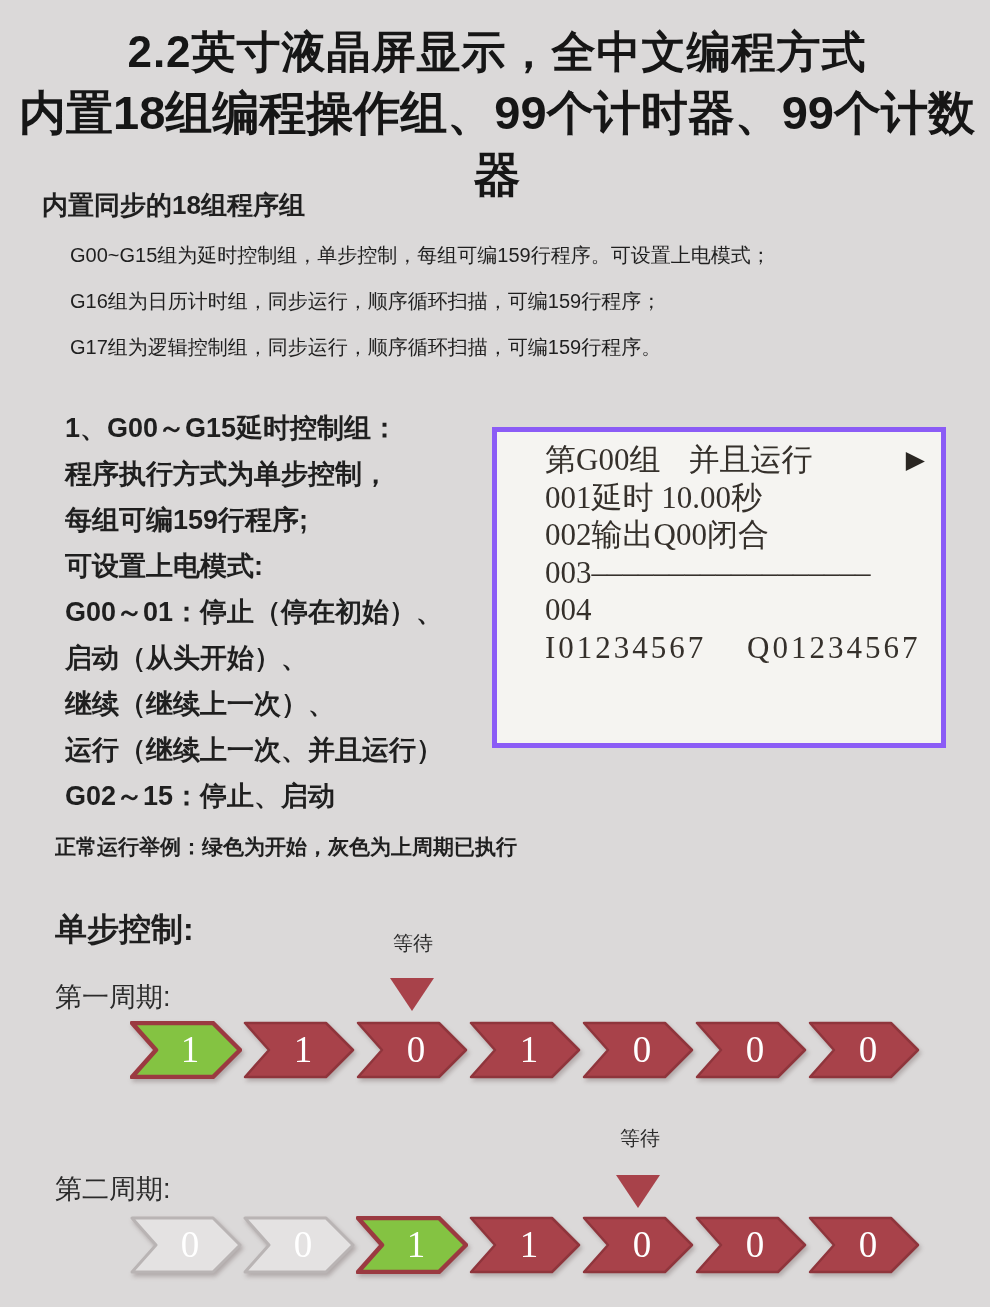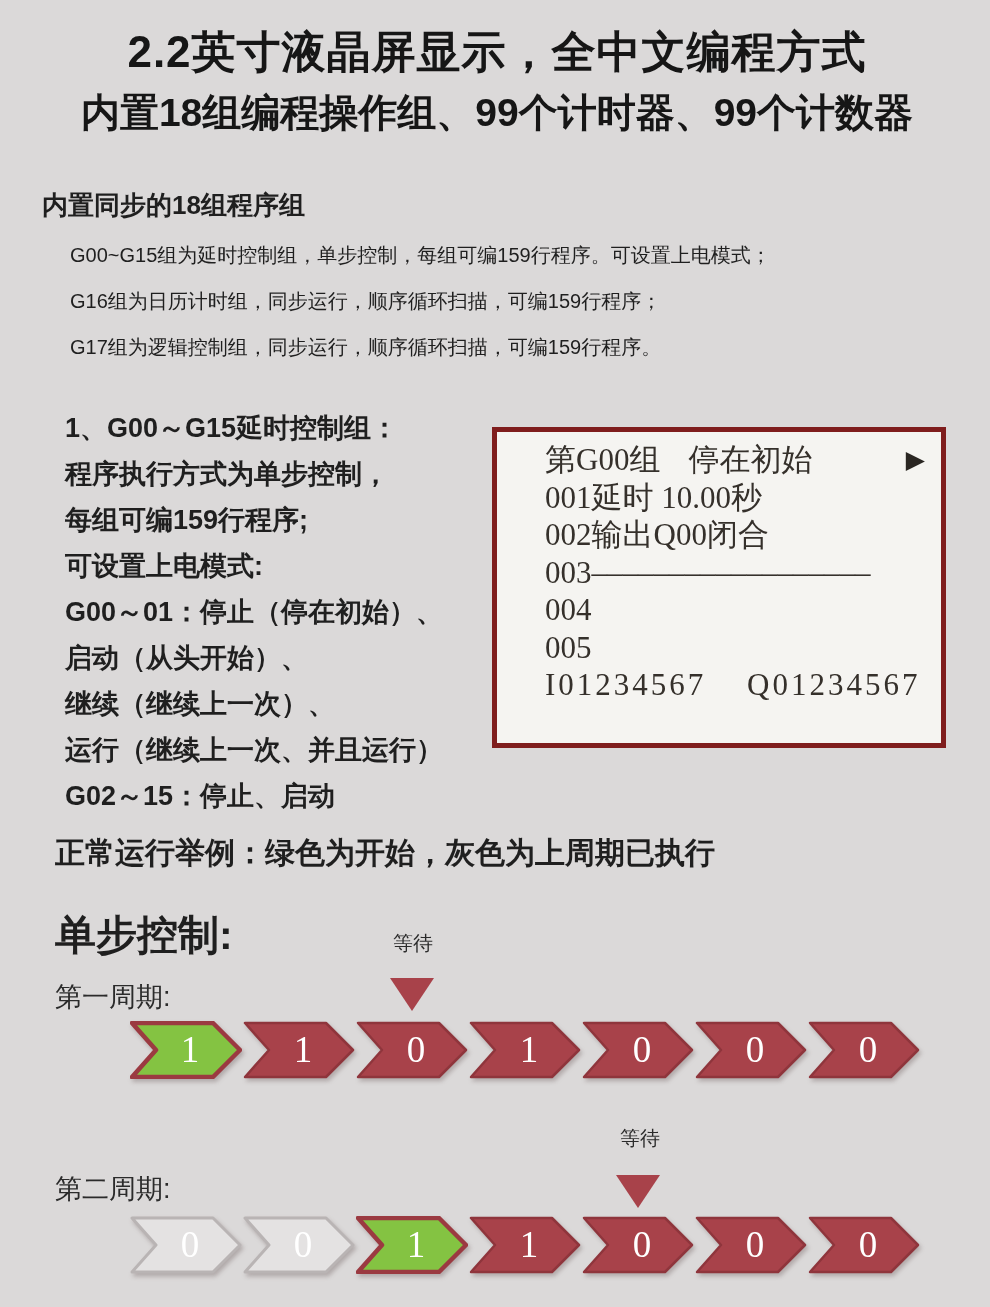--- a/index.html
+++ b/index.html
@@ -9,41 +9,41 @@
     width:990px;height:1307px;
     margin:0 auto;
     background:#dbd9d9;
     overflow:hidden;
     font-family:"Liberation Sans","DejaVu Sans",sans-serif;
     color:#1f1f1f;
   }
   
   .title{position:absolute;top:22px;left:4px;right:0;text-align:center;font-weight:bold;color:#161616;}
   .title .l1{font-size:44px;line-height:60px;letter-spacing:1px;}
-  .title .l2{font-size:39px;line-height:62px;letter-spacing:0px;text-align:center;}
+  .title .l2{font-size:47px;line-height:62px;letter-spacing:0px;text-align:center;}
   
   .intro-heading{position:absolute;left:42px;top:188px;font-size:26px;font-weight:bold;}
   .intro-lines{position:absolute;left:70px;top:232px;font-size:20px;font-weight:normal;line-height:46px;white-space:nowrap;}
   
   .left-col{position:absolute;left:65px;top:405px;font-size:27px;font-weight:bold;line-height:46px;white-space:nowrap;}
   
   .lcd{
     position:absolute;left:492px;top:427px;width:454px;height:321px;
-    box-sizing:border-box;border:5px solid #7f1d1d;background:#f5f4f1;
+    box-sizing:border-box;border:5px solid #8b5cf6;background:#f5f4f1;
     padding:9px 8px 0 48px;
     font-family:"Liberation Serif","DejaVu Serif",serif;
     font-size:31px;line-height:37.5px;color:#35302b;white-space:nowrap;
   }
   .lcd-header{display:flex;align-items:center;gap:28px;}
   .lcd-cursor{margin-left:auto;margin-right:8px;font-family:"DejaVu Sans",sans-serif;font-size:25px;color:#2a2622;}
   .lcd-status{letter-spacing:3px;}
   .lcd-status .q{margin-left:30px;}
   
-  .example-note{position:absolute;left:55px;top:833px;font-size:30px;font-weight:bold;}
-  .mode-label{position:absolute;left:55px;top:908px;font-size:41px;font-weight:bold;}
+  .example-note{position:absolute;left:55px;top:833px;font-size:21px;font-weight:bold;}
+  .mode-label{position:absolute;left:55px;top:908px;font-size:32px;font-weight:bold;}
   .cycle-label{position:absolute;font-size:27px;color:#2b2b2b;display:flex;gap:42px;white-space:nowrap;}
   .label-row0{left:55px;top:979px;justify-content:flex-end;}
   .label-row1{left:55px;top:1171px;}
   .wait-label{position:absolute;width:110px;text-align:center;font-size:20px;color:#2b2b2b;}
   .wait-row0{left:358px;top:930px;}
   .wait-row1{left:585px;top:1125px;}
   .tri{position:absolute;width:44px;height:33px;clip-path:polygon(0 0,100% 0,50% 100%);}
   .tri-row0{left:390px;top:978px;}
   .tri-row1{left:616px;top:1175px;}
   .chev-row{position:absolute;display:flex;gap:1px;}
@@ -76,28 +76,27 @@
     <div>G00～01：停止（停在初始）、</div>
     <div>启动（从头开始）、</div>
     <div>继续（继续上一次）、</div>
     <div>运行（继续上一次、并且运行）</div>
     <div>G02～15：停止、启动</div>
   </div>
 
   <div class="lcd">
     <div class="lcd-header">
       <span>第G00组</span>
-      <span>停在初始</span>
+      <span>并且运行</span>
       <span class="lcd-cursor">▶</span>
     </div>
     <div>001延时 10.00秒</div>
     <div>002输出Q00闭合</div>
     <div>003––––––––––––––––––</div>
     <div>004</div>
-    <div>005</div>
     <div class="lcd-status">
       <span>I01234567</span>
       <span class="q">Q01234567</span>
     </div>
   </div>
 
   <div class="example-note">正常运行举例：绿色为开始，灰色为上周期已执行</div>
   <div class="mode-label">单步控制:</div>
 
   <div class="wait-label wait-row0">等待</div>

